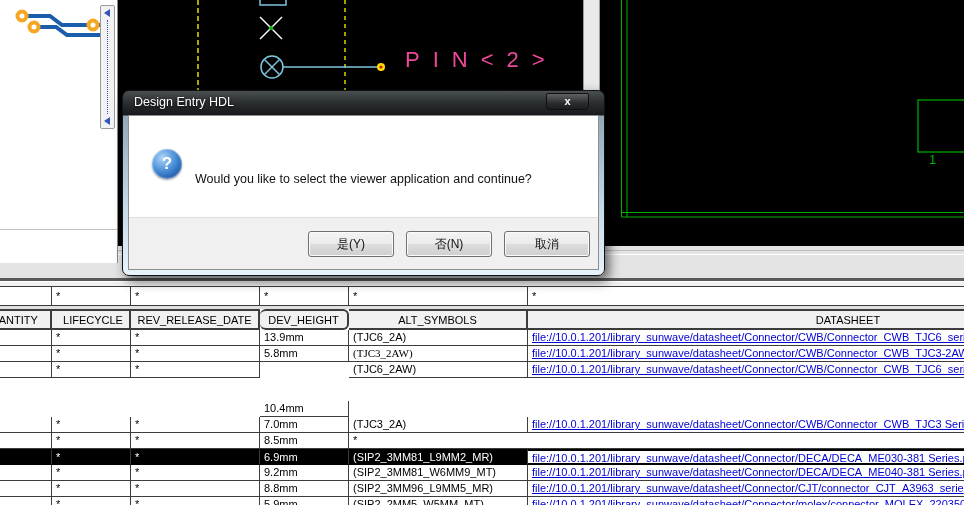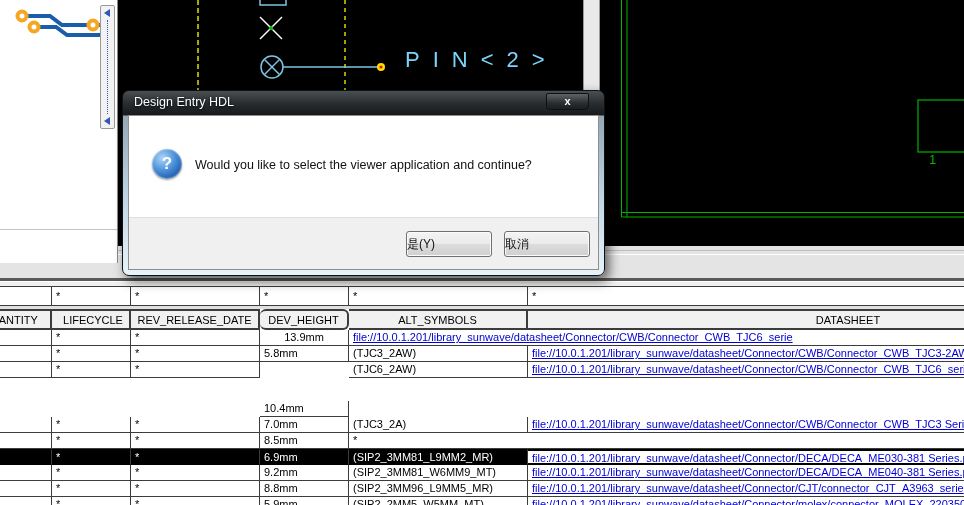--- a/index.html
+++ b/index.html
@@ -12,21 +12,21 @@
   #left-panel .panel-line{position:absolute;left:0;top:229px;width:117px;height:1px;background:#c4c4c4;}
   #logo-text{position:absolute;left:3px;top:38px;font-size:28px;font-weight:bold;color:#1a5dab;letter-spacing:-1px;}
   #mini-scroll{position:absolute;left:100px;top:5px;width:13px;height:122px;background:#f2f2f2;border:1px solid #9a9a9a;border-radius:2px;}
   #mini-scroll .dots{position:absolute;left:6px;top:14px;bottom:14px;width:0;border-left:1px dotted #3355bb;}
   .tri{width:0;height:0;border-top:4px solid transparent;border-bottom:4px solid transparent;border-right:6px solid #3355bb;position:absolute;left:3px;}
   .tri.up{top:3px;} .tri.dn{bottom:3px;}
 
   
   #schem{left:117px;top:0;width:466px;height:246px;background:#000;overflow:hidden;}
   #schem-strip{left:583px;top:0;width:17px;height:246px;background:#e9e9e9;border-left:1px solid #9a9a9a;border-right:1px solid #9a9a9a;box-sizing:border-box;}
-  #pin-label{position:absolute;left:288px;top:47px;color:#7dd3fc;font-size:22px;letter-spacing:13px;white-space:nowrap;}
+  #pin-label{position:absolute;left:288px;top:47px;color:#ec4899;font-size:22px;letter-spacing:13px;white-space:nowrap;}
 
   
   #pcb{left:600px;top:0;width:364px;height:246px;background:#000;overflow:hidden;}
 
   
   #splitter{left:0;top:246px;width:964px;height:32px;background:#e4e4e4;}
   #splitter .ln1{position:absolute;top:4px;left:0;right:0;height:1px;background:#bdbdbd;}
   #splitter .ln2{position:absolute;top:8px;left:0;right:0;height:1px;background:#ffffff;}
   #table-sep{left:0;top:278px;width:964px;height:3px;background:#5a5a5a;border-bottom:1px solid #fff;z-index:3;}
 
@@ -35,23 +35,23 @@
        background:linear-gradient(180deg,#4a4f52 0px,#2a2e31 12px,#17191b 24px,#93a7b5 25px,#c2d7e6 60%,#e8f3fa 100%);
        border:1px solid #0e1116;box-shadow:4px 5px 12px rgba(0,0,0,0.6);}
   #dlg-title{position:absolute;left:11px;top:4px;color:#fff;font-size:12.5px;text-shadow:0 1px 3px #000;}
   #dlg-close{position:absolute;top:2px;right:15px;width:43px;height:17px;background:linear-gradient(180deg,#5e6366,#2b2e31 60%,#1b1e20);border:1px solid #101010;border-radius:2px 2px 4px 4px;color:#fff;font-size:11px;font-weight:bold;text-align:center;line-height:15px;box-sizing:border-box;cursor:pointer;}
   #dlg-inner{position:absolute;left:5px;right:5px;top:24px;bottom:5px;background:#fff;border:1px solid #8e8e8e;}
   #dlg-msg-area{position:absolute;left:0;right:0;top:0;height:101px;background:#fff;}
   #q-icon{position:absolute;left:23px;top:33px;width:30px;height:30px;border-radius:50%;
           background:radial-gradient(circle at 35% 30%,#aed6f7 0%,#4a8fd8 45%,#1c56a8 80%,#123a78 100%);
           color:#fff;font-size:17px;font-weight:bold;text-align:center;line-height:30px;box-shadow:inset 0 0 2px #fff,0 1px 2px rgba(0,0,0,.4);}
   .dlg-line{position:absolute;left:66px;font-size:12.5px;color:#111;white-space:nowrap;}
-  #dlg-line1{top:34px;} #dlg-line2{top:42px;}
+  #dlg-line1{top:34px;} #dlg-line2{top:56px;}
   #dlg-footer{position:absolute;left:0;right:0;bottom:0;height:52px;background:#f0f0f0;border-top:1px solid #dfdfdf;display:flex;justify-content:flex-end;align-items:center;gap:12px;padding-right:8px;box-sizing:border-box;}
-  .dlg-btn{width:86px;height:26px;font-size:12px;color:#111;line-height:24px;box-sizing:border-box;
+  .dlg-btn{width:86px;height:26px;font-size:12px;color:#111;text-align:center;line-height:24px;box-sizing:border-box;
            border:1px solid #707070;border-radius:3px;cursor:pointer;
            background:linear-gradient(180deg,#f3f3f3 0%,#ebebeb 49%,#dddddd 50%,#cfcfcf 100%);box-shadow:inset 0 0 0 1px #fbfbfb;}
 
   
   #attr-table{left:-30px;top:286px;width:1230px;z-index:4;font-size:11px;color:#000;}
   .trow{display:flex;background:#fff;}
   .tcell{box-sizing:border-box;border-right:1px solid #3c3c3c;border-bottom:1px solid #3c3c3c;padding:1px 4px;white-space:nowrap;overflow:hidden;height:16px;line-height:13px;background:#fff;}
   .trow.filter .tcell{height:20px;line-height:17px;border-top:1px solid #3c3c3c;}
   .tgap{height:3px;background:#e0e0e0;}
   .trow.head .tcell{height:21px;line-height:17px;background:#f1f1f1;text-align:center;border-top:2px solid #3c3c3c;border-bottom:2px solid #3c3c3c;border-right:2px solid #3c3c3c;}
@@ -141,29 +141,30 @@
         <div class="tcell" style="width: 79px; flex: 0 0 79px; padding-left: 9px;">LIFECYCLE</div>
         <div class="tcell" style="width: 129px; flex: 0 0 129px;">REV_RELEASE_DATE</div>
         <div class="tcell" style="width: 89px; flex: 0 0 89px; border-radius: 6px;">DEV_HEIGHT</div>
         <div class="tcell" style="width: 179px; flex: 0 0 179px;">ALT_SYMBOLS</div>
         <div class="tcell" style="width: 642px; flex: 0 0 642px;">DATASHEET</div>
       </div>
       <div class="trow data">
         <div class="tcell" style="width: 82px; flex: 0 0 82px;"></div>
         <div class="tcell" style="width: 79px; flex: 0 0 79px;">*</div>
         <div class="tcell" style="width: 129px; flex: 0 0 129px;">*</div>
-        <div class="tcell" style="width: 89px; flex: 0 0 89px; text-align: center;">13.9mm</div>
+        <div class="tcell" style="width: 89px; flex: 0 0 89px;">13.9mm</div>
+        <div class="tcell" style="width: 179px; flex: 0 0 179px;">(TJC6_2A)</div>
         <div class="tcell ds" style="width: 642px; flex: 0 0 642px;"><span class="lnk">file://10.0.1.201/library_sunwave/datasheet/Connector/CWB/Connector_CWB_TJC6_serie</span></div>
       </div>
       <div class="trow data">
         <div class="tcell" style="width: 82px; flex: 0 0 82px;"></div>
         <div class="tcell" style="width: 79px; flex: 0 0 79px;">*</div>
         <div class="tcell" style="width: 129px; flex: 0 0 129px;">*</div>
         <div class="tcell" style="width: 89px; flex: 0 0 89px;">5.8mm</div>
-        <div class="tcell" style="width: 179px; flex: 0 0 179px;">(TJC3_2AW)</div>
+        <div class="tcell" style="width: 179px; flex: 0 0 179px; font-family: Liberation Serif, serif;">(TJC3_2AW)</div>
         <div class="tcell ds" style="width: 642px; flex: 0 0 642px;"><span class="lnk">file://10.0.1.201/library_sunwave/datasheet/Connector/CWB/Connector_CWB_TJC3-2AW</span></div>
       </div>
       <div class="trow data">
         <div class="tcell" style="width: 82px; flex: 0 0 82px;"></div>
         <div class="tcell" style="width: 79px; flex: 0 0 79px;">*</div>
         <div class="tcell" style="width: 129px; flex: 0 0 129px;">*</div>
         <div class="tcell" style="width: 89px; flex: 0 0 89px; margin-top: 39px;">10.4mm</div>
         <div class="tcell" style="width: 179px; flex: 0 0 179px;">(TJC6_2AW)</div>
         <div class="tcell ds" style="width: 642px; flex: 0 0 642px;"><span class="lnk">file://10.0.1.201/library_sunwave/datasheet/Connector/CWB/Connector_CWB_TJC6_serie</span></div>
       </div>
@@ -219,18 +220,19 @@
   <div class="abs" id="dlg">
     <div id="dlg-title">Design Entry HDL</div>
     <div id="dlg-close">x</div>
     <div id="dlg-inner">
       <div id="dlg-msg-area">
         <div id="q-icon">?</div>
         <div class="dlg-line" id="dlg-line2">Would you like to select the viewer application and continue?</div>
       </div>
       <div id="dlg-footer">
         <div class="dlg-btn">是(Y)</div>
+        <div class="dlg-btn">否(N)</div>
         <div class="dlg-btn">取消</div>
       </div>
     </div>
   </div>
 
 </div>
 
 </body></html>

